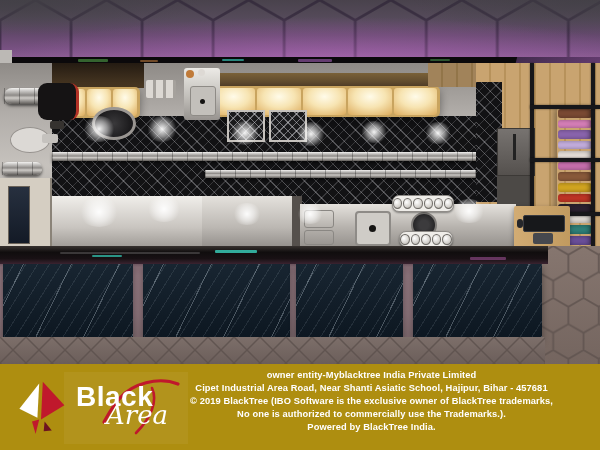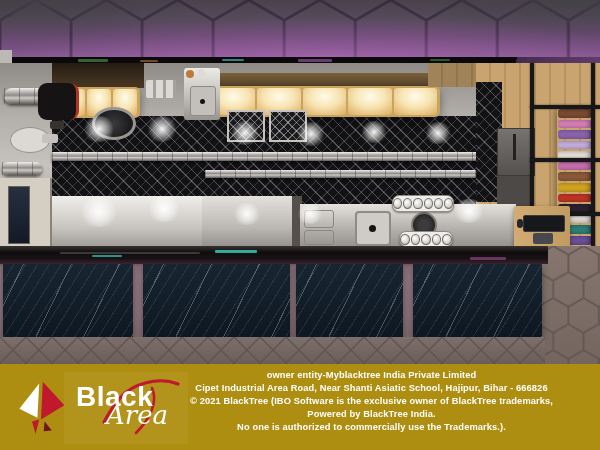--- a/index.html
+++ b/index.html
@@ -266,20 +266,20 @@
     <div class="a" style="left:72px;top:10px;width:124px;height:70px">
       <svg class="a" style="left:0;top:0" width="124" height="70" viewBox="0 0 124 70">
         <path d="M106 10 C 86 2, 60 10, 48 24 C 40 33, 36 41, 32 48" fill="none" style="stroke:var(--logo-red,#c0182c)" stroke-width="3.2" stroke-linecap="round"></path>
         <path d="M80 14 C 86 27, 79 44, 64 59" fill="none" style="stroke:var(--logo-red,#c0182c)" stroke-width="2.6" stroke-linecap="round"></path>
       </svg>
       <span class="brand-black">Black</span>
       <span class="brand-tree">Area</span>
     </div>
     <div class="footer-lines">
       <div>owner entity-Myblacktree India Private Limited</div>
-      <div>Cipet Industrial Area Road, Near Shanti Asiatic School, Hajipur, Bihar - 666826</div>
-      <div>© 2021 BlackTree (IBO Software is the exclusive owner of BlackTree trademarks,</div>
+      <div>Cipet Industrial Area Road, Near Shanti Asiatic School, Hajipur, Bihar - 457681</div>
+      <div>© 2019 BlackTree (IBO Software is the exclusive owner of BlackTree trademarks,</div>
+      <div>No one is authorized to commercially use the Trademarks.).</div>
       <div>Powered by BlackTree India.</div>
-      <div>No one is authorized to commercially use the Trademarks.).</div>
     </div>
   </footer>
 
 </div>
 
 </body></html>

